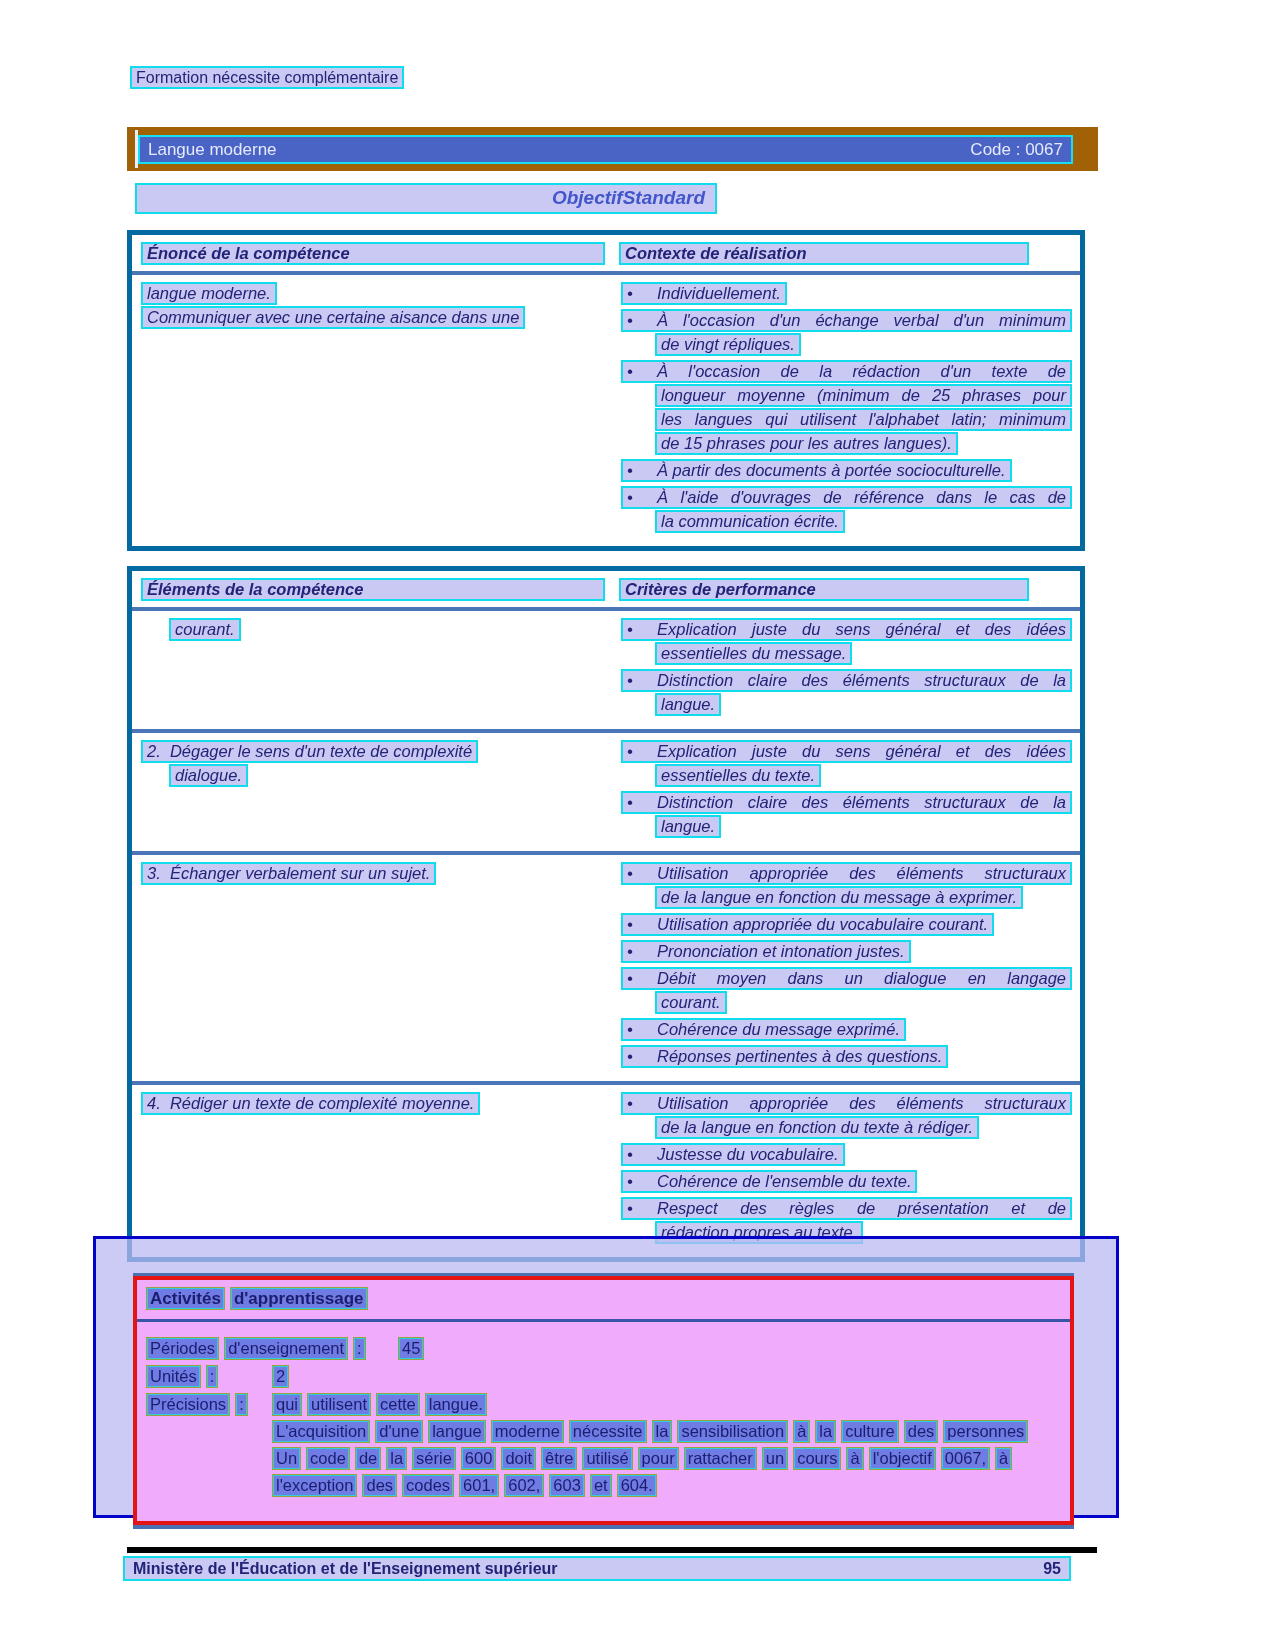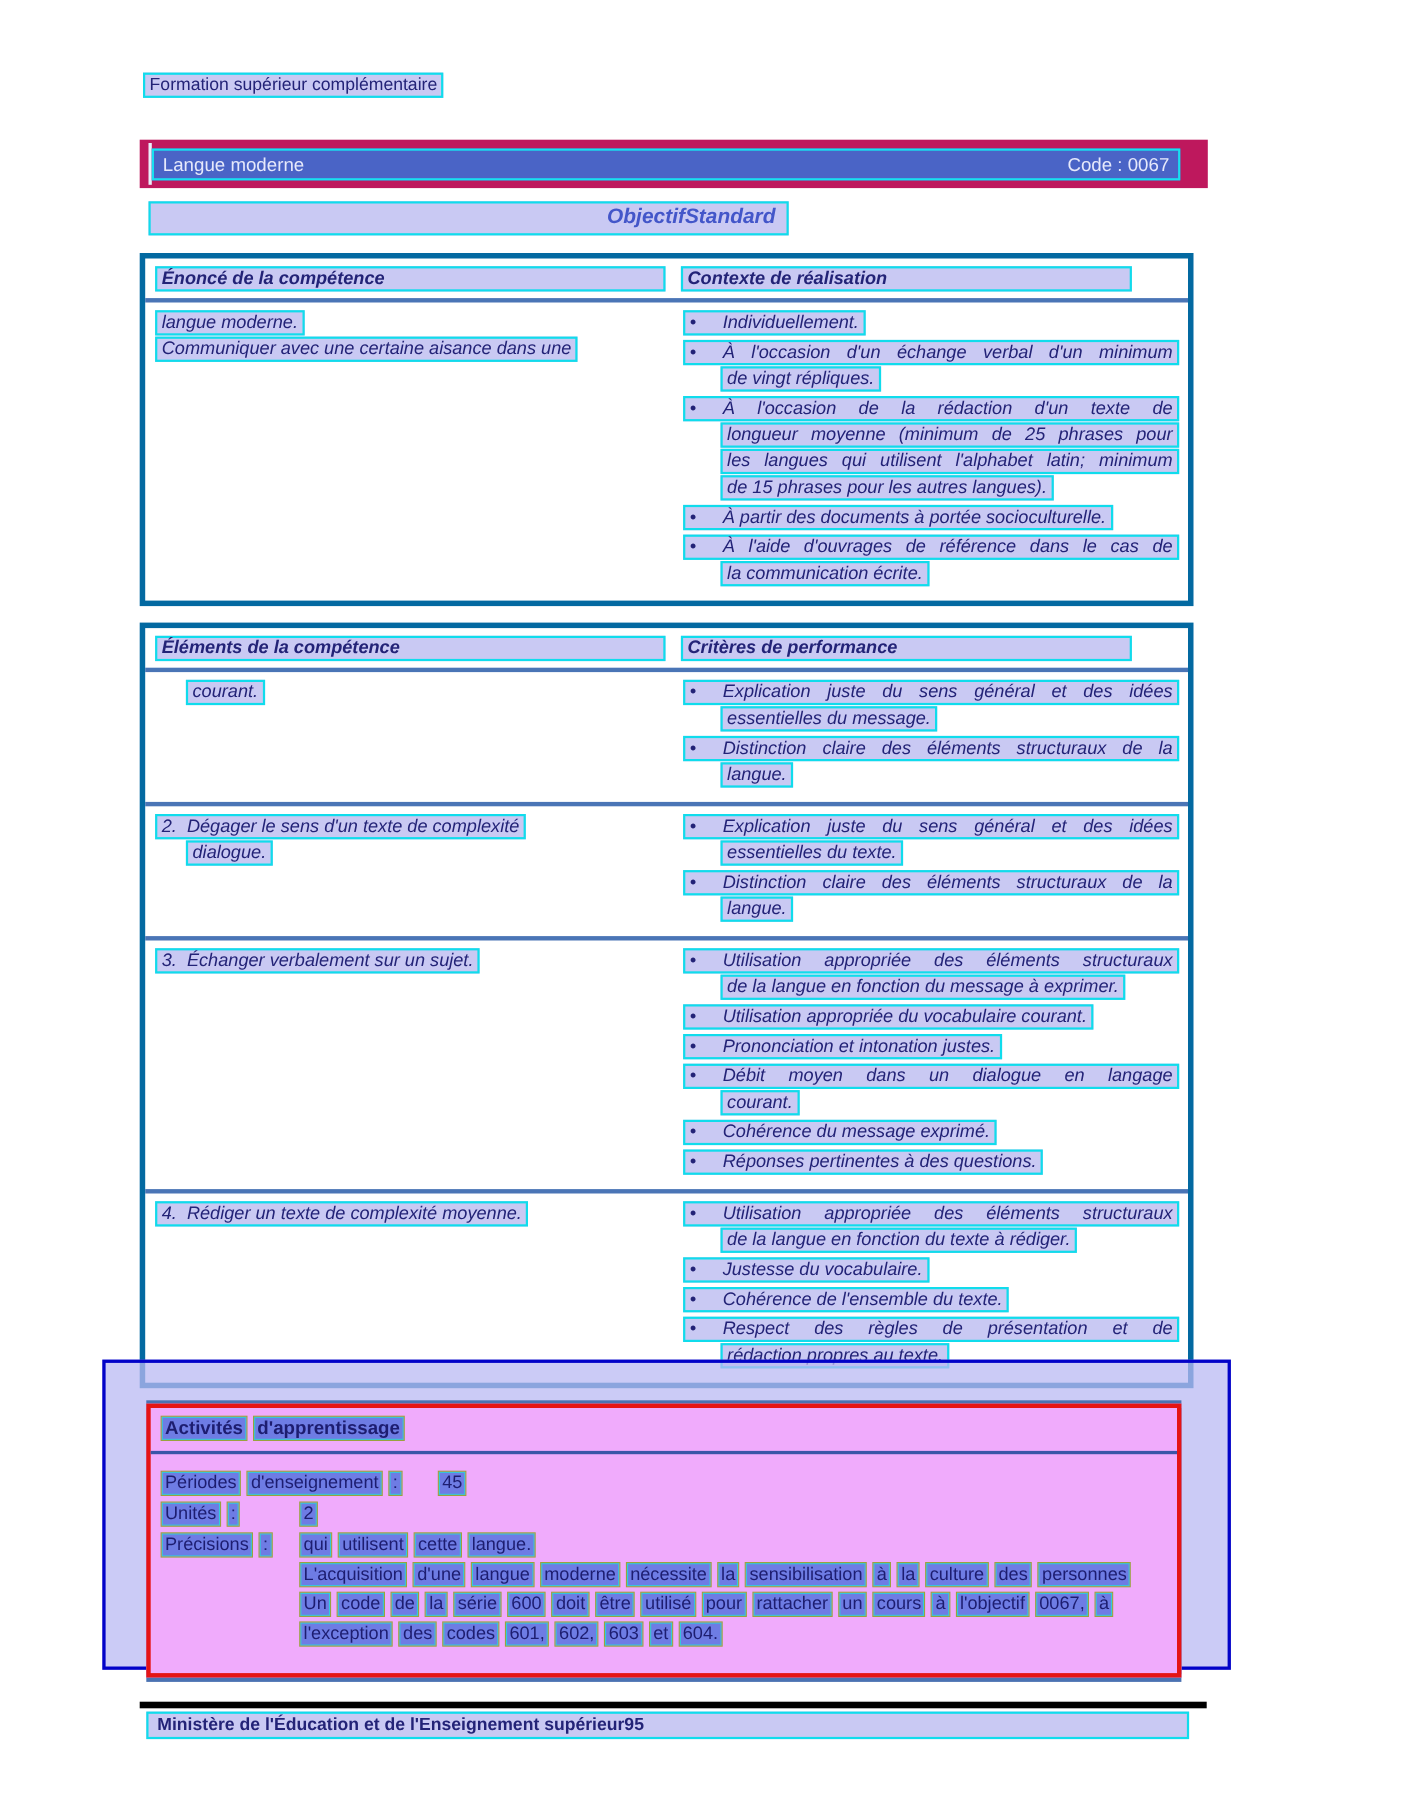--- a/index.html
+++ b/index.html
@@ -12,21 +12,21 @@
       padding:1px 4px;font-size:16.5px;line-height:17px;color:#232377;}
   .line{margin-bottom:1px;}
   .c2 .line.cont{margin-left:34px;}
   .t2 .c1 .line.cont{margin-left:28px;}
   .jl .hl{display:block;text-align:justify;text-align-last:justify;}
   .bdot{display:inline-block;width:30px;color:#232377;}
 
   .top-label{margin-top:66px;margin-left:3px;}
   .top-label .hl{font-size:16px;}
 
-  .header-bar{position:relative;margin-top:38px;width:971px;height:44px;background:#be185d;}
+  .header-bar{position:relative;margin-top:38px;width:971px;height:44px;background:#a16207;}
   .white-stripe{position:absolute;left:8px;top:3px;bottom:3px;width:3px;background:#e9eefa;}
   .header-box{position:absolute;left:11px;right:25px;top:8px;bottom:7px;background:#4a64c6;
       border:2px solid #18dff0;display:flex;justify-content:space-between;align-items:center;
       padding:0 8px;color:#e6e9fb;font-size:17px;}
 
   .obj-std{margin-top:12px;margin-left:8px;}
   .heading-box{width:560px;display:inline-flex;justify-content:flex-end;
       padding:2px 10px 3px 8px;font-size:19px;font-weight:bold;font-style:italic;color:#4356c9;
       line-height:22px;}
 
@@ -54,32 +54,32 @@
   .act-label{flex:0 0 auto;}
   .act-row-1 .act-label{width:252px;}
   .act-row-2 .act-label{width:126px;}
   .act-row-3 .act-label{width:126px;}
   .act-line{margin-bottom:6px;}
   .w{display:inline-block;background:#6e7ce4;border:1px solid #30cbdc;outline:1px solid #99a23e;
       margin-right:7px;padding:0 2px;font-size:16.5px;line-height:19px;color:#1d1d70;}
 
   
   .footer-rule{position:absolute;left:127px;top:1547px;width:970px;height:6px;background:#000000;}
-  .footer-box{position:absolute;left:133px;top:1556px;width:948px;display:flex;
-      font-weight:bold;font-size:16px;line-height:19px;
+  .footer-box{position:absolute;left:123px;top:1556px;width:948px;display:flex;
+      justify-content:space-between;font-weight:bold;font-size:16px;line-height:19px;
       padding:1px 8px;box-sizing:border-box;}
 </style>
 </head>
 <body>
 
 <div class="page">
   <div class="content">
 
     <div class="top-label">
-      <span class="hl">Formation supérieur complémentaire</span>
+      <span class="hl">Formation nécessite complémentaire</span>
     </div>
 
     <div class="header-bar">
       <div class="white-stripe"></div>
       <div class="header-box">
         <span class="header-title">Langue moderne</span>
         <span class="header-code">Code : 0067</span>
       </div>
     </div>
 

